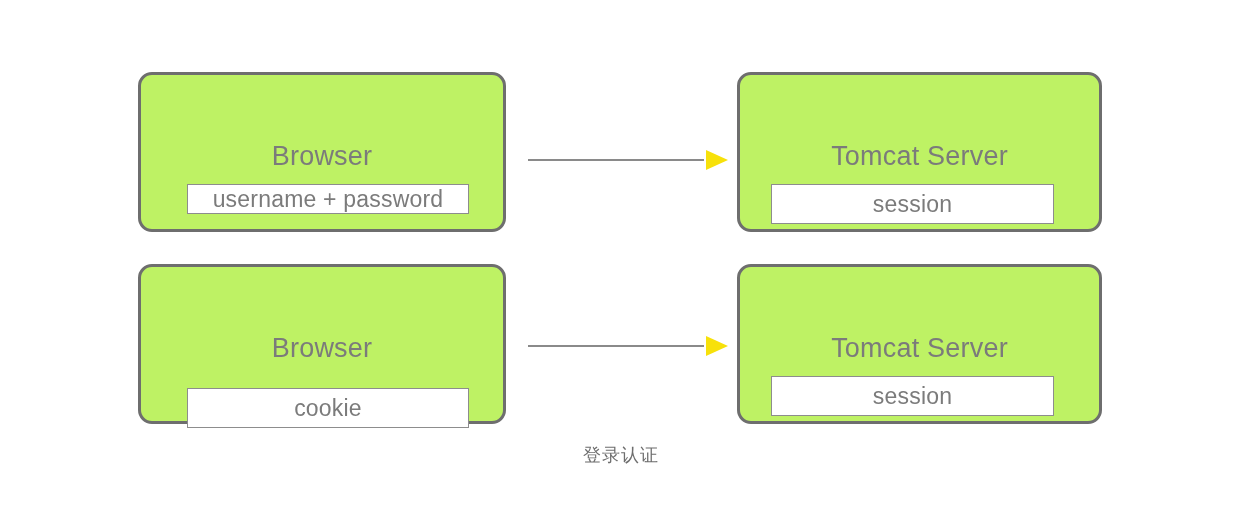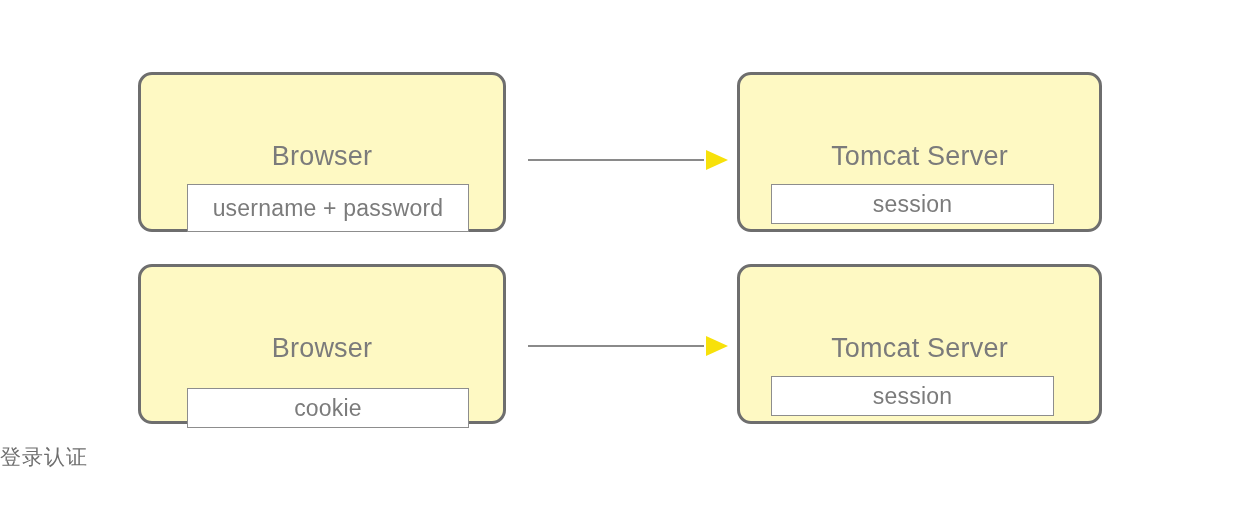--- a/index.html
+++ b/index.html
@@ -21,21 +21,21 @@
     width: 1242px;
     height: 508px;
   }
 
   
   .node-box {
     position: absolute;
     box-sizing: border-box;
     border: 3px solid #6e6e6e;
     border-radius: 14px;
-    background: #fef9c3;
+    background: #bef264;
   }
 
   #node-browser-top    { left: 138px; top: 72px;  width: 368px; height: 160px; }
   #node-server-top     { left: 737px; top: 72px;  width: 365px; height: 160px; }
   #node-browser-bottom { left: 138px; top: 264px; width: 368px; height: 160px; }
   #node-server-bottom  { left: 737px; top: 264px; width: 365px; height: 160px; }
 
   
   .node-title {
     position: absolute;
@@ -64,43 +64,43 @@
     justify-content: center;
   }
   .payload-label {
     color: #7b7b7b;
     font-size: 23px;
     font-weight: 400;
     white-space: nowrap;
     letter-spacing: 0.2px;
   }
 
-  #node-browser-top .payload-box    { left: 46px; top: 109px; width: 282px; height: 48px; }
+  #node-browser-top .payload-box    { left: 46px; top: 109px; width: 282px; height: 30px; }
   #node-server-top .payload-box     { left: 31px; top: 109px; width: 283px; height: 40px; }
   #node-browser-bottom .payload-box { left: 46px; top: 109px; width: 282px; height: 40px; margin-top: 12px; }
   #node-server-bottom .payload-box  { left: 31px; top: 109px; width: 283px; height: 40px; }
 
   
   .arrow {
     position: absolute;
     height: 24px;
     display: block;
   }
   #arrow-top    { left: 524px; top: 148px; width: 206px; }
   #arrow-bottom { left: 524px; top: 334px; width: 206px; }
 
   
   #diagram-caption {
     position: absolute;
     left: 0;
     right: 0;
     top: 443px;
-    text-align: left;
+    text-align: center;
     color: #6e6e6e;
-    font-size: 21px;
+    font-size: 18px;
     font-weight: 400;
     letter-spacing: 1px;
     white-space: nowrap;
   }
 </style>
 </head>
 <body>
 
 <div id="diagram-canvas">
 

